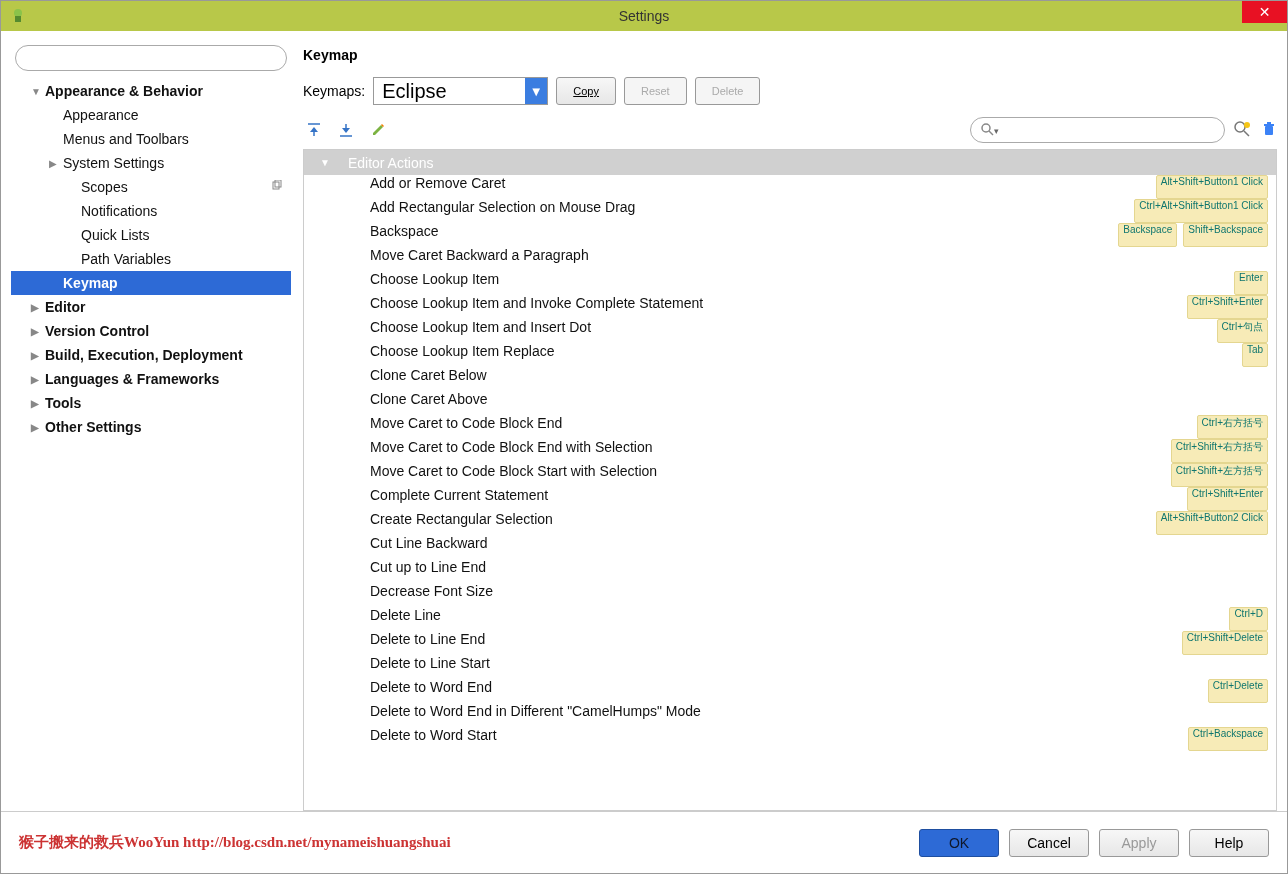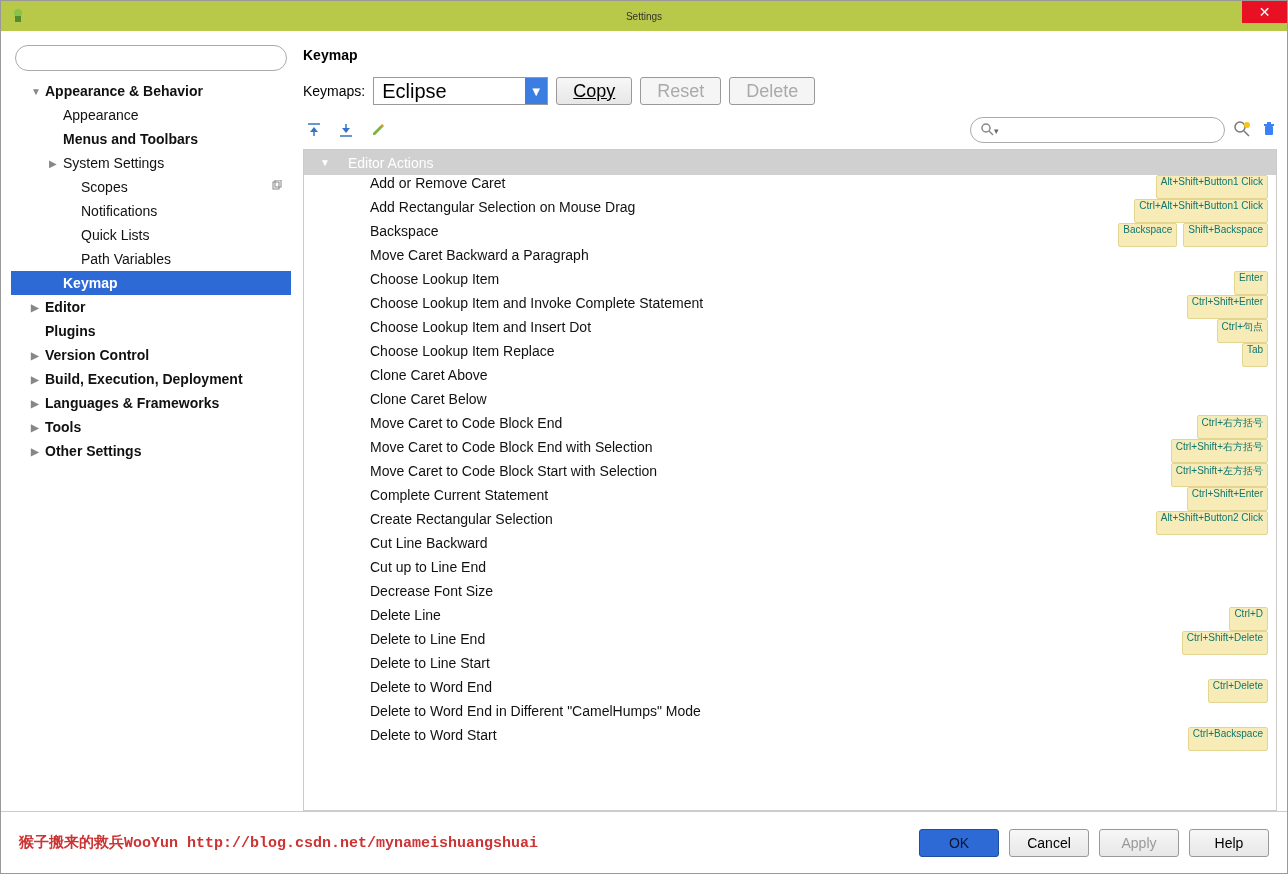--- a/index.html
+++ b/index.html
@@ -2,21 +2,21 @@
 <html><head>
 <meta charset="utf-8">
 <style>
 * { box-sizing: border-box; margin: 0; padding: 0; }
 body { font-family: "Segoe UI", Tahoma, sans-serif; font-size: 13px; background: #fff; overflow: hidden; }
 
 .window { width: 1288px; height: 874px; border: 1px solid #999; background: #fff; display: flex; flex-direction: column; }
 
 .titlebar { height: 30px; background: #b8c849; display: flex; align-items: center; position: relative; }
 .titlebar .app-icon { margin-left: 8px; }
-.titlebar .title { position: absolute; left: 50%; transform: translateX(-50%); color: #333; font-size: 10px; }
+.titlebar .title { position: absolute; left: 50%; transform: translateX(-50%); color: #333; font-size: 14px; }
 .titlebar .close-btn { position: absolute; right: 0; top: 0; width: 45px; height: 22px; background: #e81123; color: #fff; display:flex; align-items:center; justify-content:center; font-size:14px; cursor:pointer; }
 
 .dialog-body { flex: 1; display: flex; background: #fff; padding: 10px 10px 0 10px; gap: 0; min-height:0; }
 
 .left-panel { width: 280px; display: flex; flex-direction: column; }
 .search-wrap { padding: 4px 4px 8px 4px; }
 .search-box { width: 100%; height: 26px; border: 1px solid #aaa; border-radius: 13px; padding: 0 10px 0 28px; font-size: 13px; background: #fff; position: relative; }
 .search-container { position: relative; }
 .search-container .mag { position: absolute; left: 10px; top: 5px; color: #888; }
 
@@ -28,21 +28,21 @@
 .tree .row .tail-icon { margin-left:auto; margin-right:8px; color:#888; font-size:11px; }
 
 .right-panel { flex: 1; display: flex; flex-direction: column; padding-left: 12px; min-width:0; }
 .right-header { font-weight: bold; font-size: 14px; padding: 6px 0 14px 0; }
 
 .keymap-row { display:flex; align-items:center; gap:8px; margin-bottom: 12px; }
 .keymap-row label { font-size: 14px; }
 .dropdown { display:flex; width:175px; height:28px; border:1px solid #999; background:#fff; align-items:center; }
 .dropdown .dd-text { flex:1; padding-left:8px; font-size:20px; }
 .dropdown .dd-btn { width:22px; height:100%; background:#3b7de0; display:flex; align-items:center; justify-content:center; color:#fff; }
-.btn { height:28px; padding:0 16px; border:1px solid #999; background:linear-gradient(#f7f7f7,#e7e7e7); border-radius:3px; cursor:pointer; font-size:18px; }
+.btn { height:28px; padding:0 16px; border:1px solid #999; background:linear-gradient(#f7f7f7,#e7e7e7); border-radius:3px; cursor:pointer; font-size:11px; }
 .btn.disabled { color:#aaa; background:#f5f5f5; cursor:default; }
 .btn .underline { text-decoration: underline; }
 
 .toolbar2 { display:flex; align-items:center; margin-bottom:6px; }
 .toolbar2 .ticons { display:flex; gap:14px; padding-left:2px; }
 .toolbar2 .spacer { flex:1; }
 .action-search { width:255px; height:26px; border:1px solid #aaa; border-radius:13px; padding:0 10px 0 28px; }
 .action-search-wrap { position:relative; margin-right:8px;}
 .action-search-wrap .mag { position:absolute; left:10px; top:5px; color:#888;}
 .action-search-wrap .dd { position:absolute; left:24px; top:9px; color:#666; font-size:9px;}
@@ -52,21 +52,21 @@
 .actions-area { flex:1; border:1px solid #ccc; display:flex; flex-direction:column; min-height:0; position:relative; }
 .group-header { background:#d0d0d0; color:#fff; height:25px; display:flex; align-items:center; padding-left:16px; font-size:14px; }
 .group-header .arrow { font-size:10px; margin-right:18px; }
 .actions-list { flex:1; overflow-y:scroll; background:#fff; }
 .action-row { display:flex; height:24px; padding-left:66px; padding-right:8px; font-size:14px; cursor:pointer;}
 .action-row .aname { flex:1; color:#111; white-space:nowrap; overflow:hidden; text-overflow:ellipsis;}
 .shortcuts { display:flex; gap:6px; }
 .shortcut { background:#f7ebb7; border:1px solid #e4d690; padding:0 4px; font-size:10px; color:#0f766e; border-radius:2px; white-space:nowrap;}
 
 .footer { height:62px; border-top:1px solid #ccc; display:flex; align-items:center; padding:0 18px; background:#fff; }
-.footer .watermark { color:#c33; font-family: Liberation Mono, monospace; font-size:15px; font-weight:bold;}
+.footer .watermark { color:#c33; font-family: Liberation Serif, serif; font-size:15px; font-weight:bold;}
 .footer .right { margin-left:auto; display:flex; gap:10px; }
 .footer .fbtn { height:28px; width:80px; border:1px solid #999; border-radius:3px; background:linear-gradient(#f7f7f7,#e7e7e7); cursor:pointer; font-size:14px; display:flex; align-items:center; justify-content:center;}
 .footer .fbtn.primary { background:#2d6ad6; color:#0f172a; border-color:#1e4ea0; }
 .footer .fbtn.disabled { color:#999; }
 
 .app-icon svg { display:block; }
 .tb-icon { display:inline-flex; align-items:center; justify-content:center; width:18px; height:18px; cursor:pointer;}
 
 ::-webkit-scrollbar { width:14px; }
 ::-webkit-scrollbar-thumb { background:#c0c0c0; border:3px solid #fff; border-radius:7px;}
@@ -103,21 +103,21 @@
       </div>
       <div class="tree" id="tree">
           <div class="row bold" style="padding-left: 20px;">
             <span class="toggle">▼</span>
             <span>Appearance &amp; Behavior</span>
           </div>
           <div class="row" style="padding-left: 38px;">
             <span class="toggle"></span>
             <span>Appearance</span>
           </div>
-          <div class="row" style="padding-left: 38px; font-weight: bold;">
+          <div class="row" style="padding-left: 38px;">
             <span class="toggle"></span>
             <span>Menus and Toolbars</span>
           </div>
           <div class="row" style="padding-left: 38px;">
             <span class="toggle">▶</span>
             <span>System Settings</span>
           </div>
           <div class="row" style="padding-left: 56px;">
             <span class="toggle"></span>
             <span>Scopes</span>
@@ -138,24 +138,20 @@
             <span class="toggle"></span>
             <span>Path Variables</span>
           </div>
           <div class="row selected bold" style="padding-left: 38px;">
             <span class="toggle"></span>
             <span>Keymap</span>
           </div>
           <div class="row bold" style="padding-left: 20px;">
             <span class="toggle">▶</span>
             <span>Editor</span>
-          </div>
-          <div class="row bold" style="padding-left: 20px;">
-            <span class="toggle"></span>
-            <span>Plugins</span>
           </div>
           <div class="row bold" style="padding-left: 20px;">
             <span class="toggle">▶</span>
             <span>Version Control</span>
           </div>
           <div class="row bold" style="padding-left: 20px;">
             <span class="toggle">▶</span>
             <span>Build, Execution, Deployment</span>
           </div>
           <div class="row bold" style="padding-left: 20px;">
@@ -278,25 +274,25 @@
                 <span class="shortcut">Ctrl+句点</span>
               </div>
             </div>
             <div class="action-row">
               <div class="aname">Choose Lookup Item Replace</div>
               <div class="shortcuts">
                 <span class="shortcut">Tab</span>
               </div>
             </div>
             <div class="action-row">
+              <div class="aname">Clone Caret Below</div>
+              <div class="shortcuts"></div>
+            </div>
+            <div class="action-row">
               <div class="aname">Clone Caret Above</div>
-              <div class="shortcuts"></div>
-            </div>
-            <div class="action-row">
-              <div class="aname">Clone Caret Below</div>
               <div class="shortcuts"></div>
             </div>
             <div class="action-row">
               <div class="aname">Move Caret to Code Block End</div>
               <div class="shortcuts">
                 <span class="shortcut">Ctrl+右方括号</span>
               </div>
             </div>
             <div class="action-row">
               <div class="aname">Move Caret to Code Block End with Selection</div>

